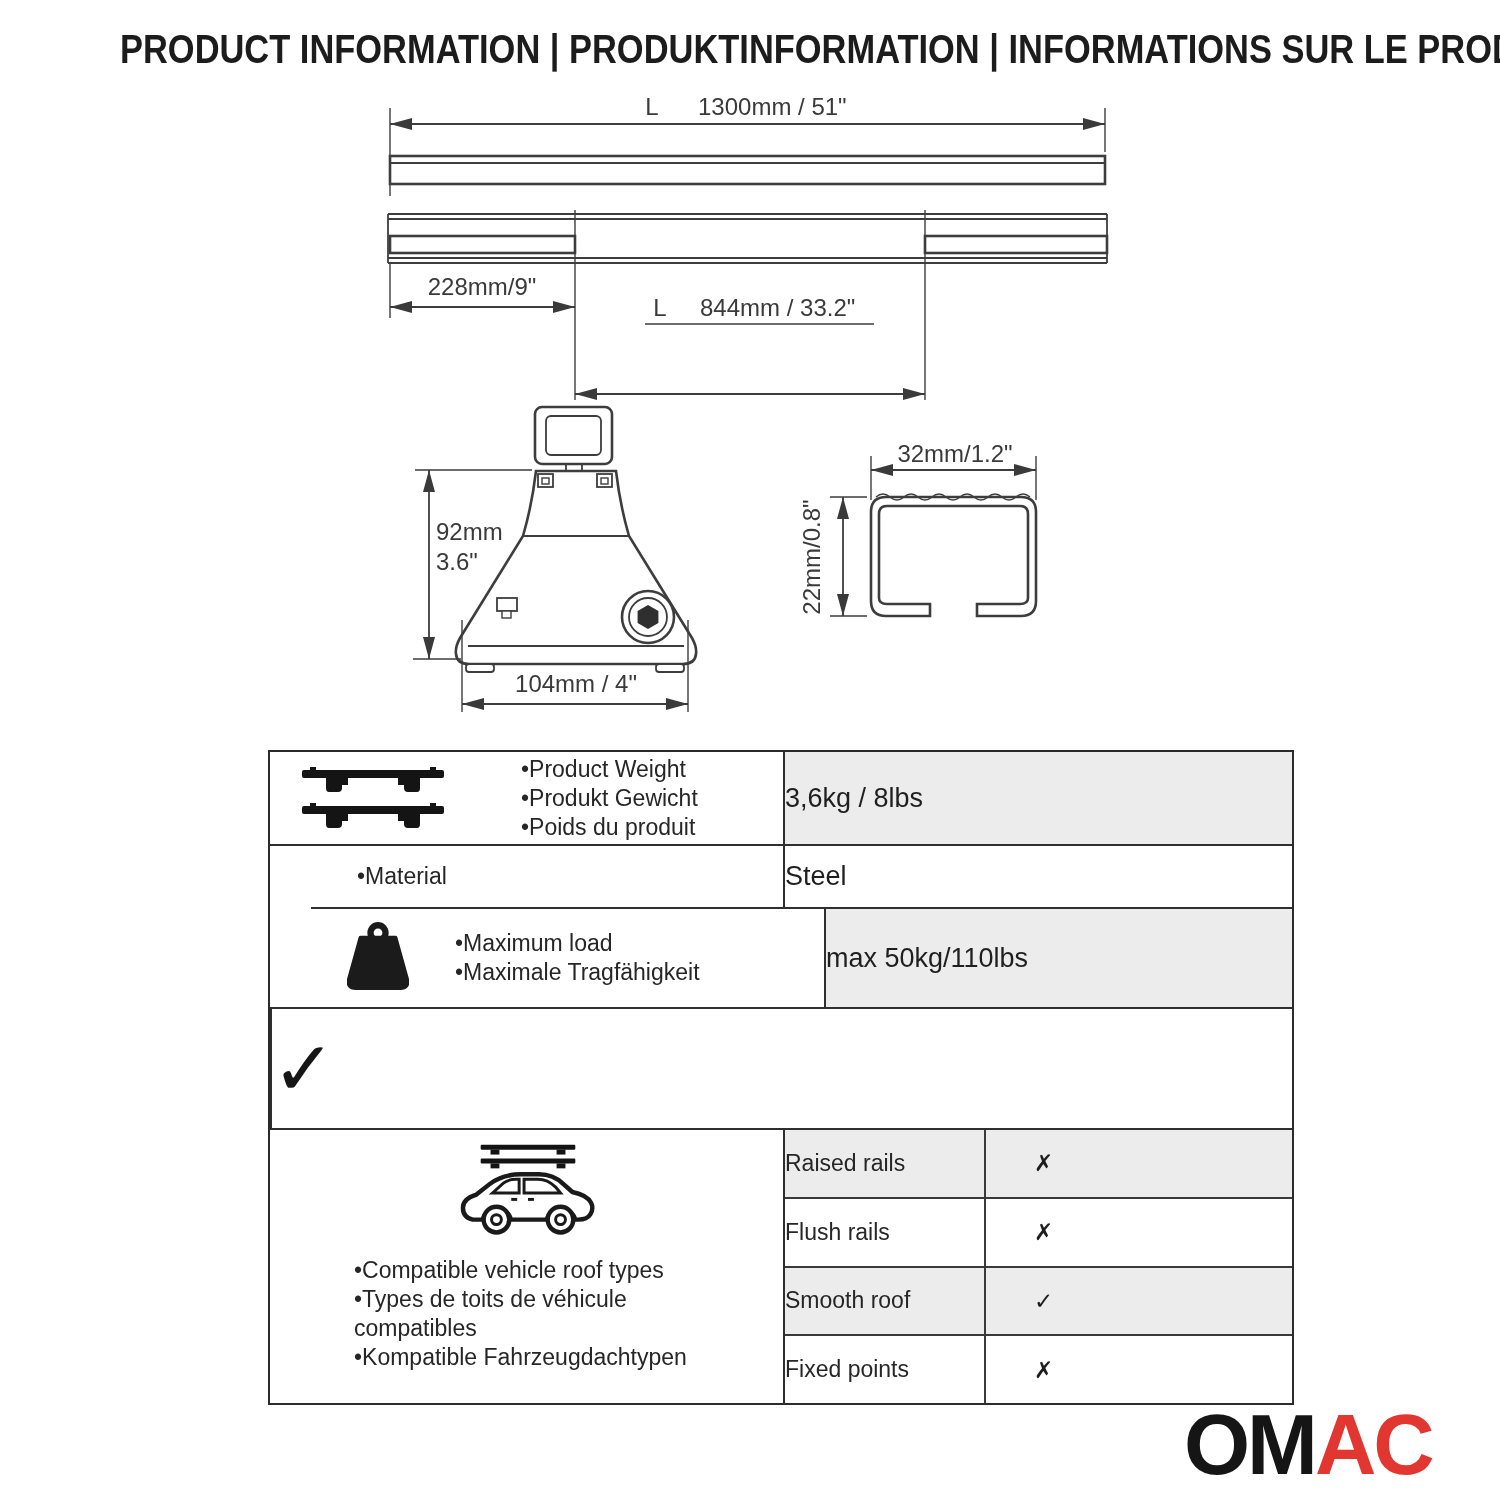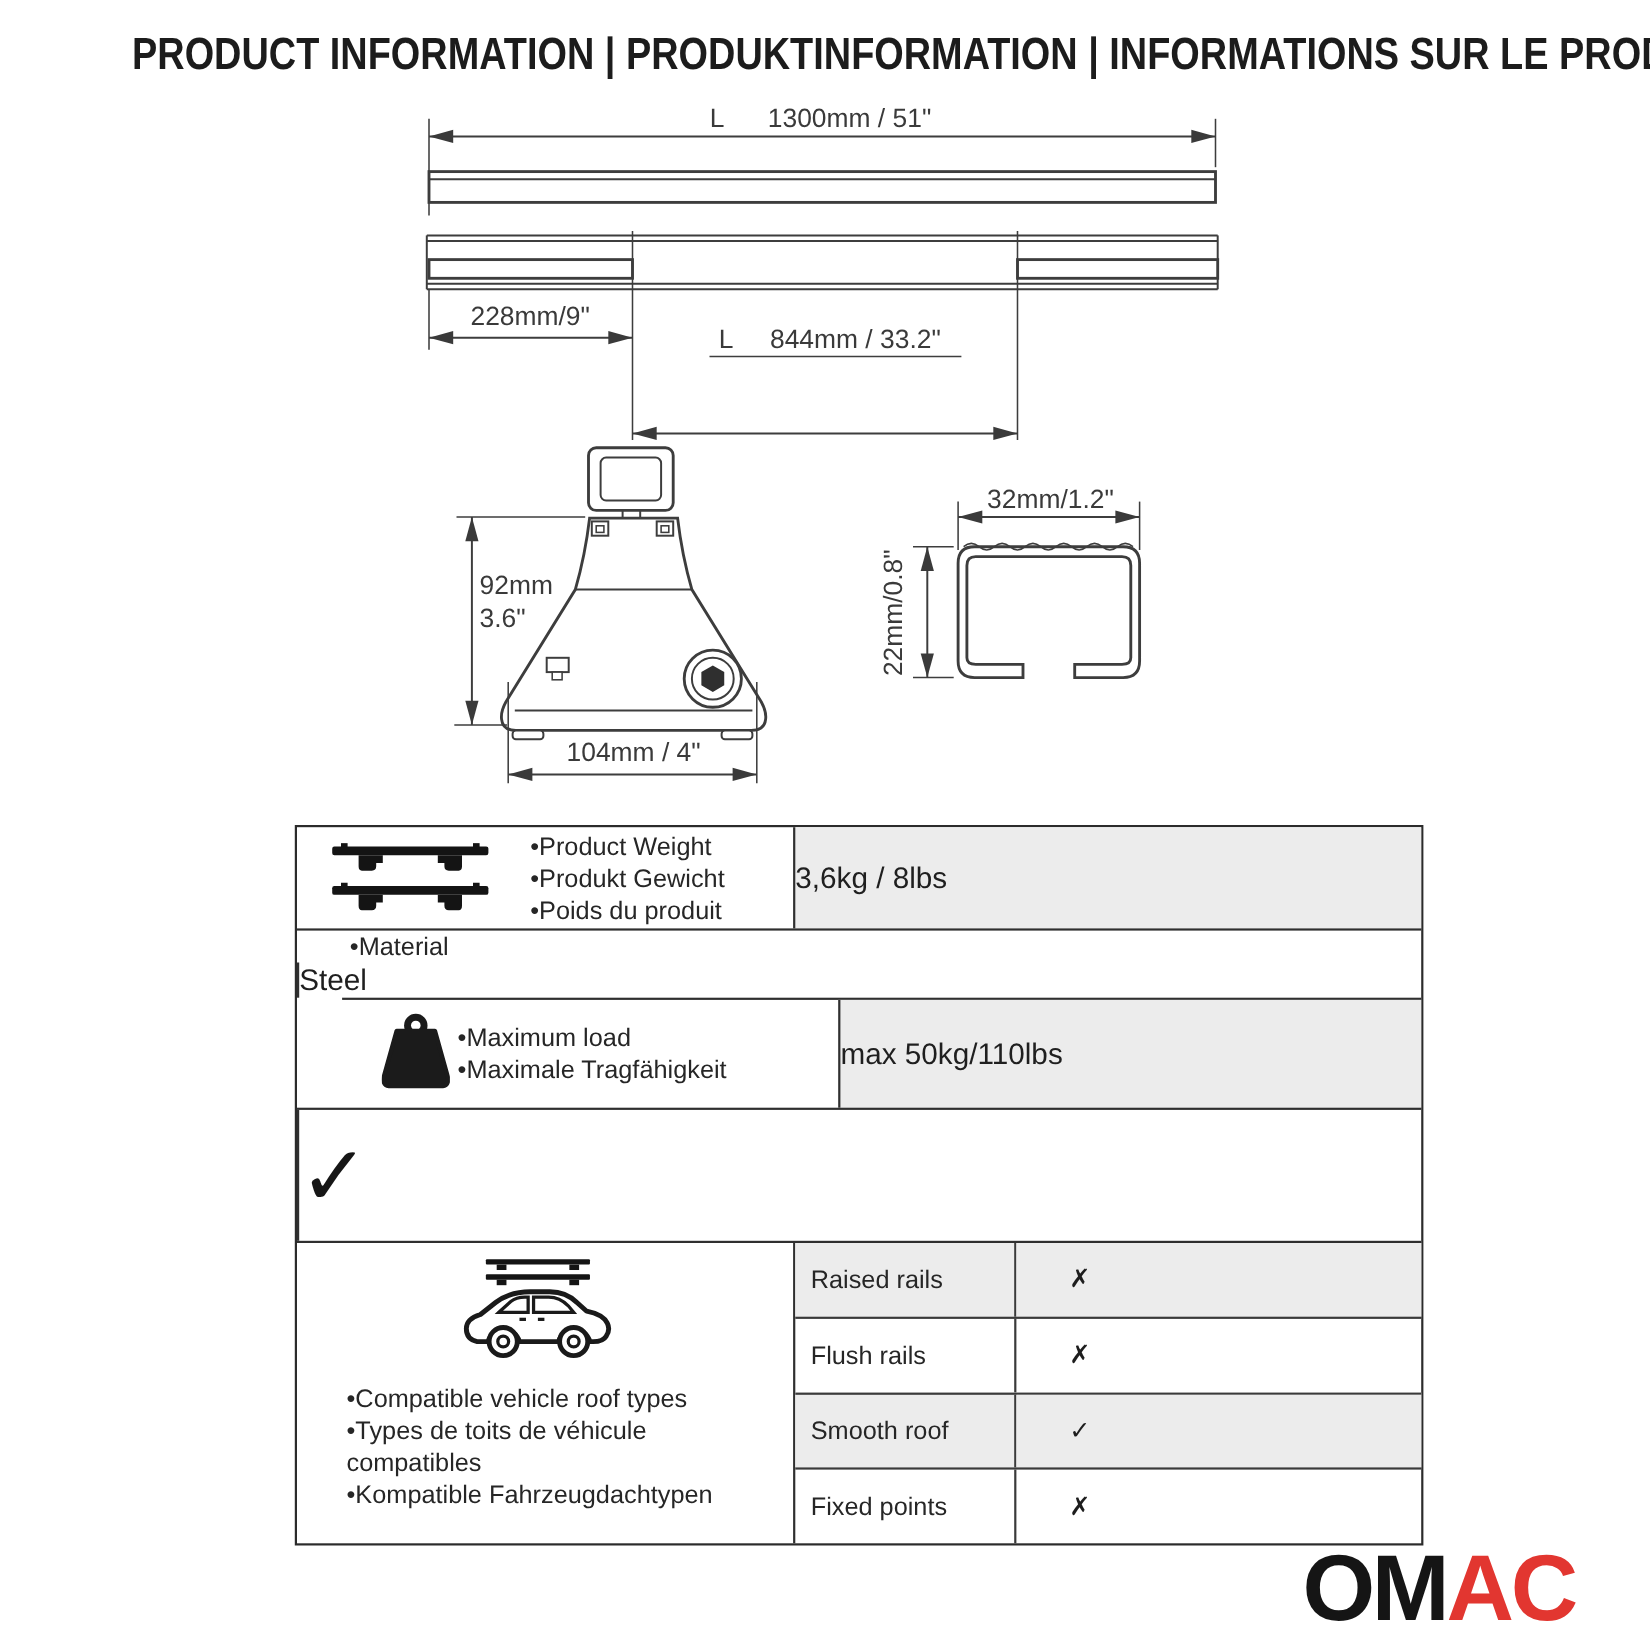--- a/index.html
+++ b/index.html
@@ -18,23 +18,23 @@
   .thick{stroke-width:2.6;}
   .mid{stroke-width:1.8;}
   .thin{stroke-width:1.4;}
   .wh{fill:#ffffff;}
 
   
   .spec{position:absolute;left:268px;top:750px;width:1026px;height:655px;
         border:2px solid #2b2b2b;box-sizing:border-box;display:flex;flex-direction:column;}
   .row{display:flex;box-sizing:border-box;}
   .row + .row{border-top:2px solid #2f2f2f;}
-  .r1{height:92px;} .r2{height:63px;flex-direction:column;} .r3{height:100px;margin-left:41px;} .r4{height:121px;} .r5{flex:1;}
-  .cell-label{width:451px;box-sizing:border-box;position:relative;display:flex;
-              flex-direction:column;justify-content:center;}
+  .r1{height:92px;} .r2{height:63px;} .r3{height:100px;margin-left:41px;} .r4{height:121px;} .r5{flex:1;}
+  .cell-label{width:513px;box-sizing:border-box;position:relative;display:flex;
+              flex-direction:column;justify-content:center;padding-left:39px;}
   .cell-value{flex:1;box-sizing:border-box;border-left:2px solid #2f2f2f;
               display:flex;align-items:center;
               font-size:27px;color:#1f1f1f;}
   .gray{background:#ececec;}
   .lbl{font-size:23px;line-height:29px;color:#262626;}
   .r1 .lbl-block{margin-left:212px;}
   .r2 .lbl-block{margin-left:48px;}
   .r3 .lbl-block{margin-left:105px;}
   .r4 .lbl-block{margin-left:160px;}
   .icon-abs{position:absolute;left:28px;top:50%;transform:translateY(-50%);}
@@ -42,21 +42,21 @@
   .bigcheck{font-family:"DejaVu Sans",sans-serif;font-size:76px;font-weight:bold;color:#161616;
             padding-left:0px;line-height:1;}
   
   .r5 .cell-label{justify-content:flex-start;border-radius:21px;}
   .car-wrap{margin:14px 0 4px 150px;}
   .r5 .lbl-block{margin-left:45px;margin-top:6px;width:340px;}
   .sub{flex:1;display:flex;flex-direction:column;border-left:2px solid #2f2f2f;box-sizing:border-box;}
   .sub-row{flex:1;display:flex;box-sizing:border-box;}
   .sub-row + .sub-row{border-top:2px solid #3a3a3a;}
   .sub-label{width:201px;box-sizing:border-box;border-right:2px solid #3a3a3a;
-             display:flex;align-items:center;padding-left:14px;font-size:23px;color:#262626;}
+             display:flex;align-items:center;font-size:23px;color:#262626;}
   .sub-value{flex:1;display:flex;align-items:center;padding-left:48px;}
   .mark{font-family:"DejaVu Sans",sans-serif;font-size:23px;font-weight:bold;color:#1d1d1d;}
 
   
   .logo{position:absolute;left:1184px;top:1402px;font-size:85px;font-weight:900;
         letter-spacing:-3px;line-height:1;white-space:nowrap;}
   .logo .p1{color:#151515;} .logo .p2{color:#e23630;}
 </style>
 </head>
 <body>

